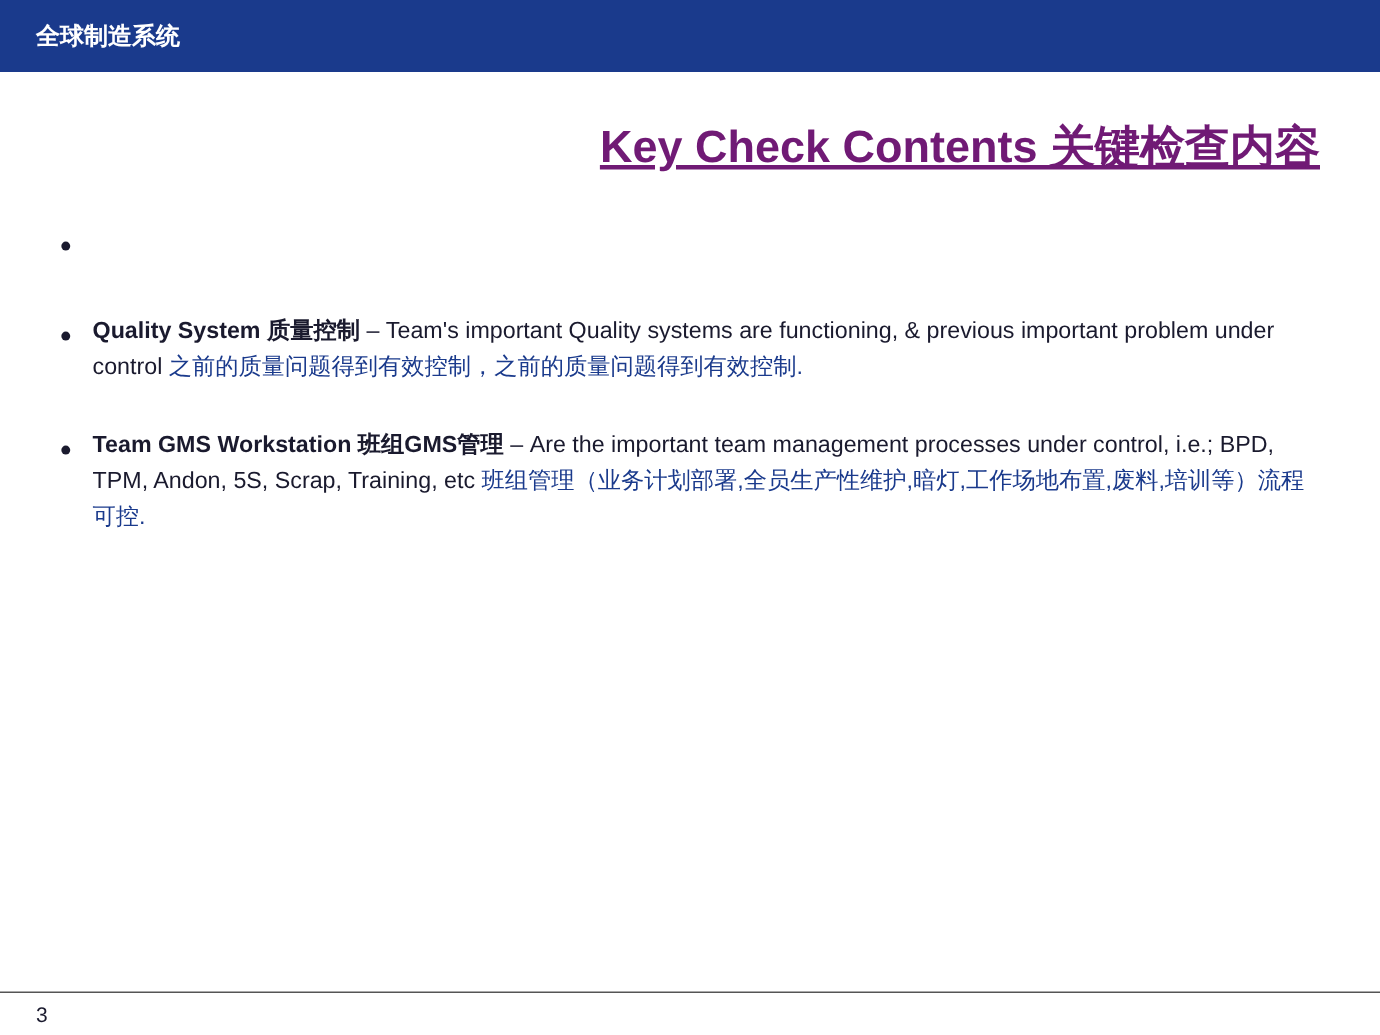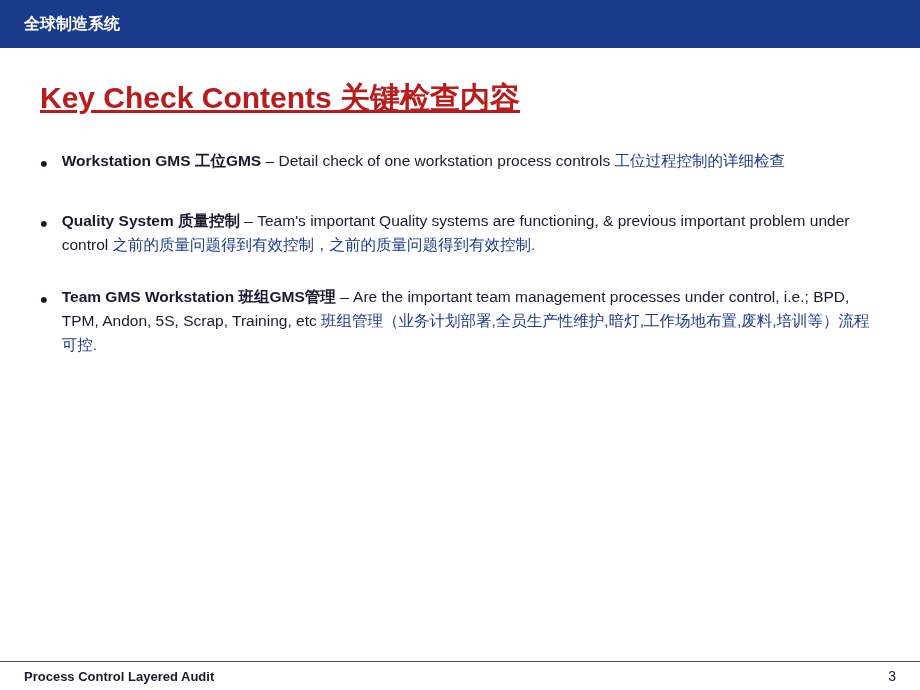--- a/index.html
+++ b/index.html
@@ -42,25 +42,26 @@
     
     .main-content {
       padding: 20px 40px 10px 40px;
       flex: 1;
     }
 
     
     .page-title {
       font-size: 30px;
       font-weight: bold;
-      color: #b91c1c;
+      color: #701a75;
       text-decoration: underline;
       margin-bottom: 30px;
       margin-top: 10px;
       font-family: Arial, "Microsoft YaHei", sans-serif;
+      text-align: right;
     }
 
     
     .bullet-list {
       list-style: none;
       padding: 0;
       margin: 0;
     }
 
     .bullet-item {
@@ -129,25 +130,20 @@
 </div>
 
 <div class="main-content">
 
   <div class="page-title">Key Check Contents 关键检查内容</div>
 
   <ul class="bullet-list">
 
     <li class="bullet-item">
       <span class="bullet-dot">•</span>
-      <span class="bullet-text">
-        <span class="bold-term">Workstation GMS 工位GMS</span>
-        <span> – Detail check of one workstation process controls </span>
-        <span class="cn-text">工位过程控制的详细检查</span>
-      </span>
     </li>
 
     <li class="bullet-item">
       <span class="bullet-dot">•</span>
       <span class="bullet-text">
         <span class="bold-term">Quality System 质量控制</span>
         <span> – Team's important Quality systems are functioning, &amp; previous important problem under control </span>
         <span class="cn-text">之前的质量问题得到有效控制，之前的质量问题得到有效控制.</span>
       </span>
     </li>
@@ -158,15 +154,14 @@
         <span class="bold-term">Team GMS Workstation 班组GMS管理</span>
         <span>– Are the important team management processes under control,  i.e.; BPD, TPM, Andon, 5S, Scrap, Training,  etc </span>
         <span class="cn-text">班组管理（业务计划部署,全员生产性维护,暗灯,工作场地布置,废料,培训等）流程可控.</span>
       </span>
     </li>
 
   </ul>
 </div>
 
 <div class="footer">
-  <span class="footer-label">Process Control Layered Audit</span>
   <span class="footer-page">3</span>
 </div>
 
 </body></html>

